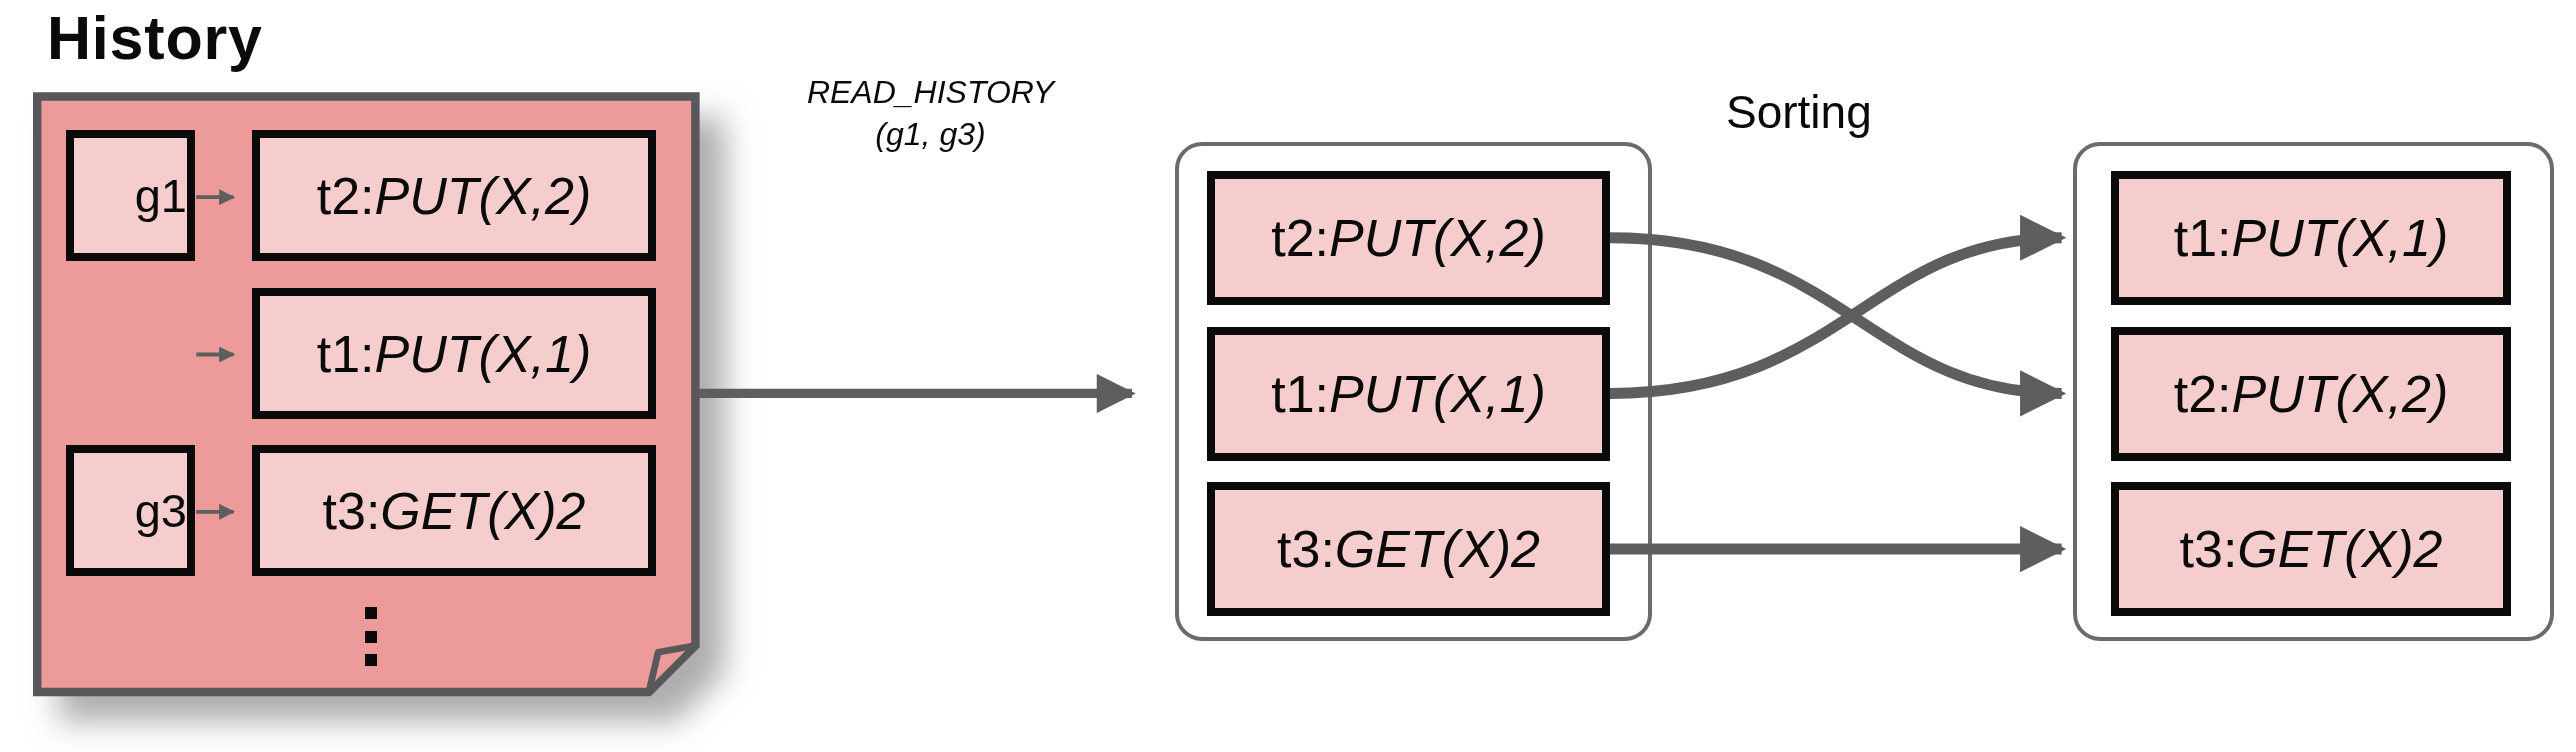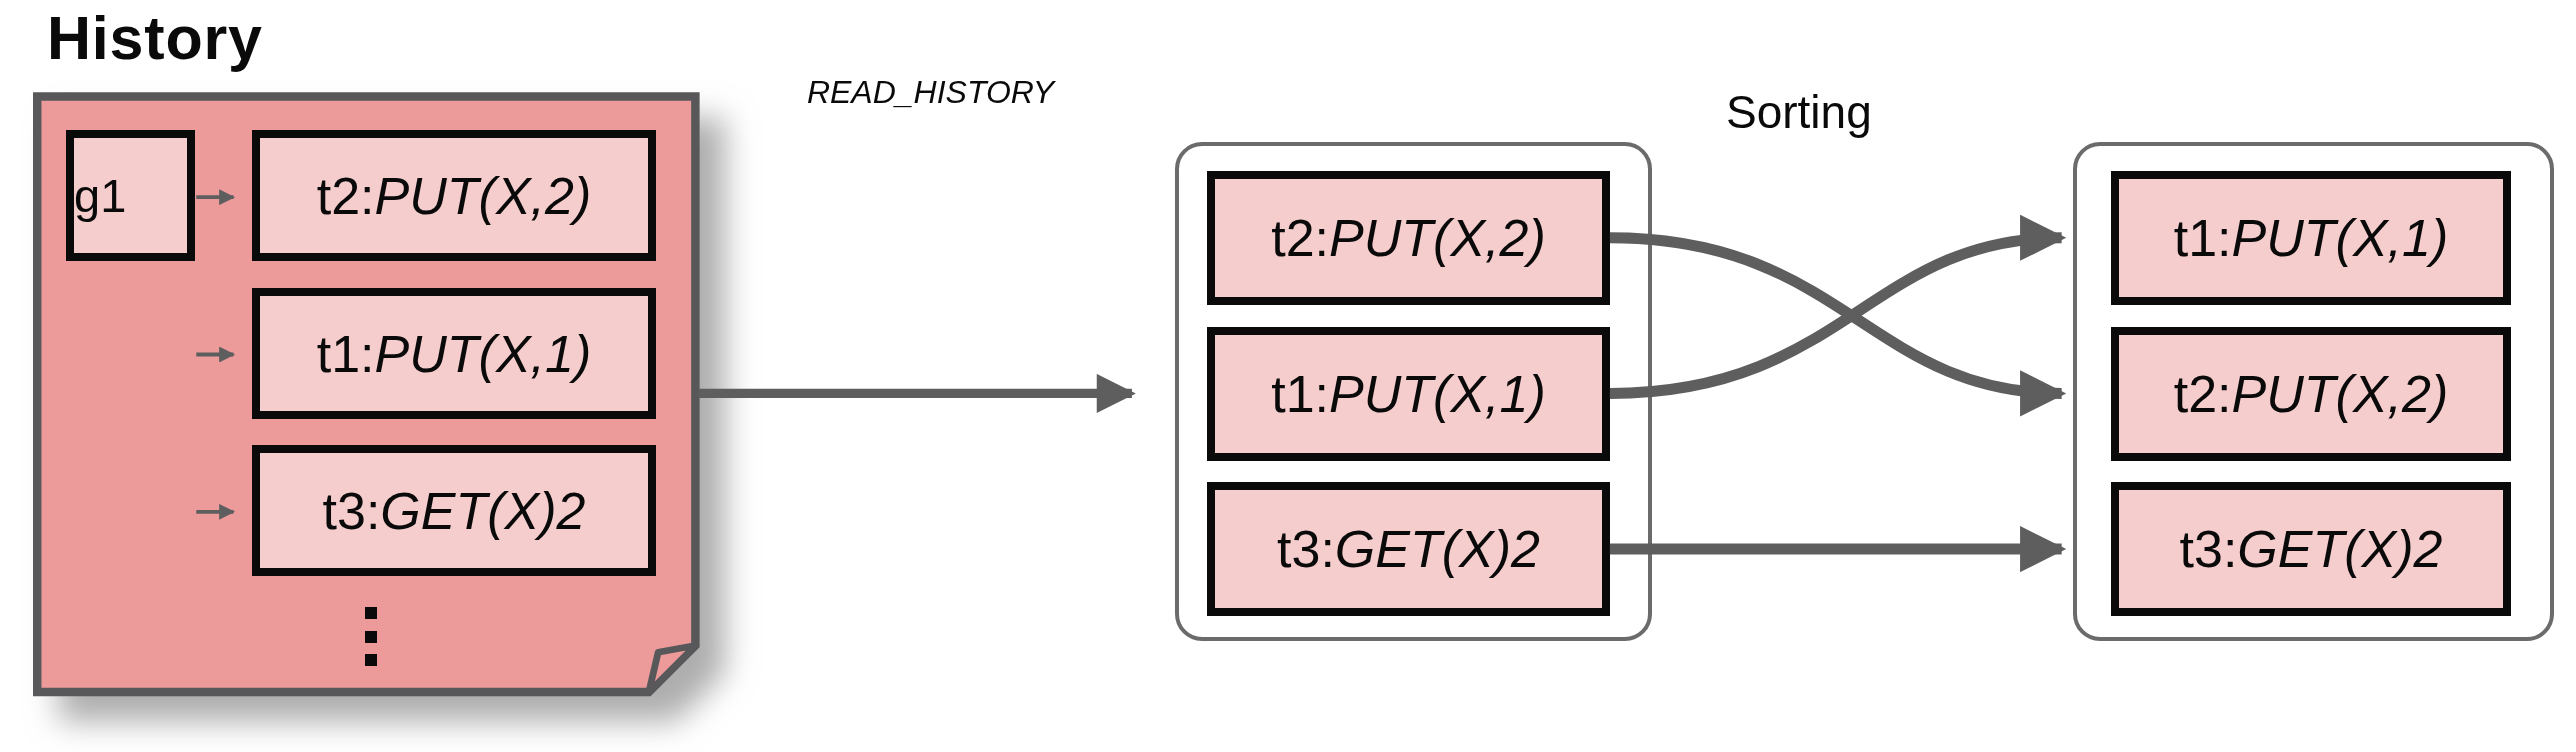--- a/index.html
+++ b/index.html
@@ -23,21 +23,21 @@
     font-size:61px;font-weight:bold;color:var(--text-black);letter-spacing:0.8px;
   }
   svg.layer{position:absolute;left:0;top:0;width:2576px;height:753px;}
   .layer-note{z-index:1;}
   .layer-arrows{z-index:5;}
   .note-shadow{filter:drop-shadow(30px 30px 18px rgba(105,105,105,0.55));}
 
   .gbox{
     position:absolute;left:66px;width:129px;height:131px;z-index:4;
     background:var(--box-fill);border:8.5px solid var(--box-border);
-    display:flex;align-items:center;justify-content:flex-start;
+    display:flex;align-items:center;justify-content:flex-end;
     font-size:47px;color:var(--text-black);
   }
   .opbox{
     position:absolute;z-index:4;
     background:var(--box-fill);border:8.5px solid var(--box-border);
     display:flex;align-items:center;justify-content:center;
     font-size:52px;color:var(--text-black);white-space:nowrap;
   }
   .opbox .op{font-style:italic;}
   .hist-op{left:252px;width:404px;height:131px;}
@@ -77,20 +77,23 @@
       <path d="M44,114 L822,114 L822,763 L767,818 L44,818 Z" style="fill:var(--note-fill);stroke:var(--outline-gray);stroke-width:10;stroke-linejoin:miter;"></path>
       <path d="M767,818 L778,771 L822,763 Z" style="fill:var(--note-fill);stroke:var(--outline-gray);stroke-width:8;stroke-linejoin:round;"></path>
     </g>
   </svg>
 
   <div class="page-title">History</div>
 
   <div class="gbox row-0">
     <span>g1</span>
   </div>
+  <div class="gbox row-2">
+    <span>g3</span>
+  </div>
 
   <div class="opbox hist-op row-0">
     <span>t2:</span>
       <span class="op">PUT(X,2)</span>
   </div>
   <div class="opbox hist-op row-1">
     <span>t1:</span>
       <span class="op">PUT(X,1)</span>
   </div>
   <div class="opbox hist-op row-2">
@@ -99,20 +102,21 @@
   </div>
 
   <div class="ellipsis">
     <div class="dot"></div>
     <div class="dot"></div>
     <div class="dot"></div>
   </div>
 
   <div class="read-history-label">
     <div>READ_HISTORY</div>
+    <div>(g1, g3)</div>
   </div>
 
   <div class="sorting-label">Sorting</div>
 
   <div class="container-frame mid-frame"></div>
   <div class="opbox mid-op crow-0">
     <span>t2:</span>
       <span class="op">PUT(X,2)</span>
   </div>
   <div class="opbox mid-op crow-1">

